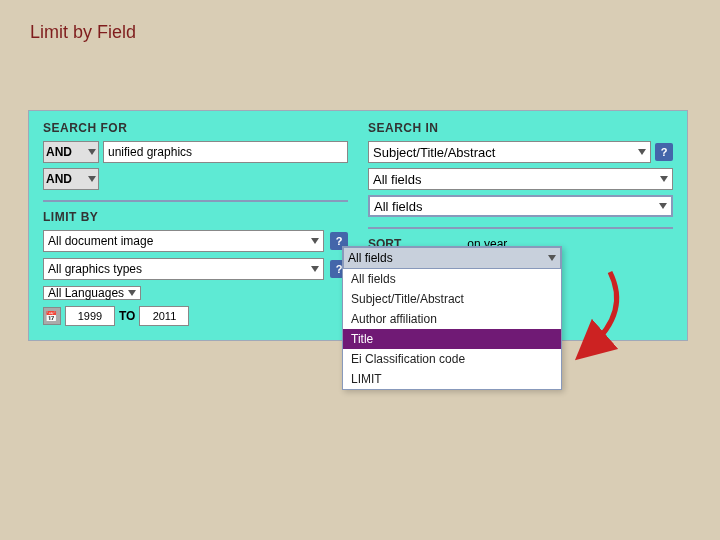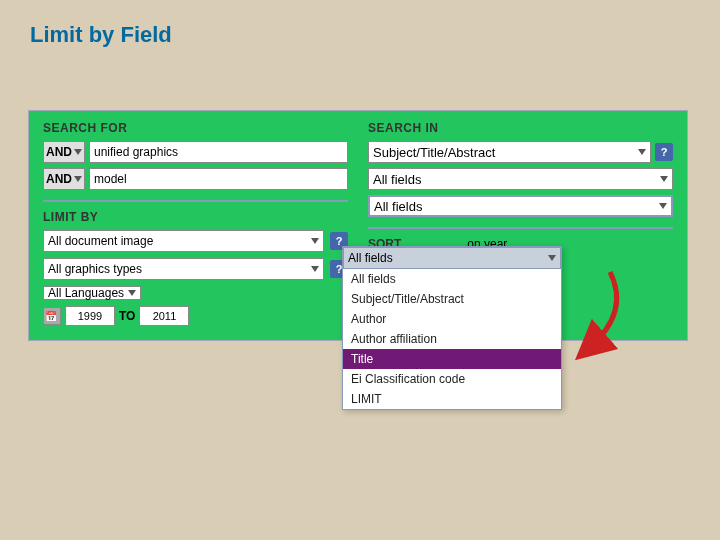--- a/index.html
+++ b/index.html
@@ -9,30 +9,30 @@
       background-color: #d9cdb5;
       font-family: Arial, sans-serif;
       font-size: 13px;
       overflow: hidden;
       position: relative;
     }
     .page-title {
       position: absolute;
       top: 22px;
       left: 30px;
-      font-size: 22px;
-      font-weight: bold;
-      color: #0369a1;
+      font-size: 18px;
+      font-weight: normal;
+      color: #7f1d1d;
     }
     .main-panel {
       position: absolute;
       top: 110px;
       left: 28px;
       width: 660px;
-      background: #22c55e;
+      background: #5eead4;
       border: 1px solid #a0a8b8;
       padding: 10px 14px 14px 14px;
     }
     .panel-row {
       display: flex;
       gap: 20px;
     }
     .left-col {
       flex: 1;
       min-width: 0;
@@ -64,21 +64,21 @@
       font-size: 12px;
     }
     .operator-box {
       display: inline-flex;
       align-items: center;
       height: 22px;
       border: 1px solid #888;
       background: #e0e0e0;
       padding: 0 2px;
       font-size: 12px;
-      gap: 0;
+      gap: 14px;
     }
     .operator-text {
       font-size: 12px;
       font-weight: bold;
     }
     .divider-line {
       border: none;
       border-top: 2px solid #8899bb;
       margin: 10px 0 8px 0;
     }
@@ -253,21 +253,20 @@
           <span style="display:inline-block;width:0;height:0;border-left:4px solid transparent;border-right:4px solid transparent;border-top:6px solid #555;margin-left:2px;"></span>
         </div>
         <input class="search-input" type="text" value="unified graphics" style="">
       </div>
 
       <div class="search-row">
         <div class="operator-box">
           <span class="operator-text">AND</span>
           <span style="display:inline-block;width:0;height:0;border-left:4px solid transparent;border-right:4px solid transparent;border-top:6px solid #555;margin-left:2px;"></span>
         </div>
-        <input class="search-input" type="text" value="model" style="">
       </div>
 
       <hr class="divider-line">
 
       <div class="section-label">LIMIT BY</div>
 
       <div class="limit-row">
         <div class="limit-select" style="width:220px;">
           <span>All document image</span>
           <span style="display:inline-block;width:0;height:0;border-left:4px solid transparent;border-right:4px solid transparent;border-top:6px solid #555;"></span>
@@ -339,21 +338,20 @@
 </div>
 
 <div class="dropdown-overlay">
 
   <div class="dropdown-header">
     <span style="font-size:12px;">All fields</span>
     <span style="display:inline-block;width:0;height:0;border-left:4px solid transparent;border-right:4px solid transparent;border-top:6px solid #555;"></span>
   </div>
   <div class="dropdown-item">All fields</div>
   <div class="dropdown-item">Subject/Title/Abstract</div>
-  <div class="dropdown-item">Author</div>
   <div class="dropdown-item">Author affiliation</div>
   <div class="dropdown-item selected">Title</div>
   <div class="dropdown-item">Ei Classification code</div>
   <div class="dropdown-item">LIMIT</div>
 </div>
 
 <svg class="curved-arrow" viewBox="0 0 100 100" xmlns="http://www.w3.org/2000/svg">
   <defs>
     <marker id="arrowhead" markerWidth="8" markerHeight="8" refX="4" refY="4" orient="auto">
       <path d="M0,0 L8,4 L0,8 Z" fill="#cc2222"></path>

